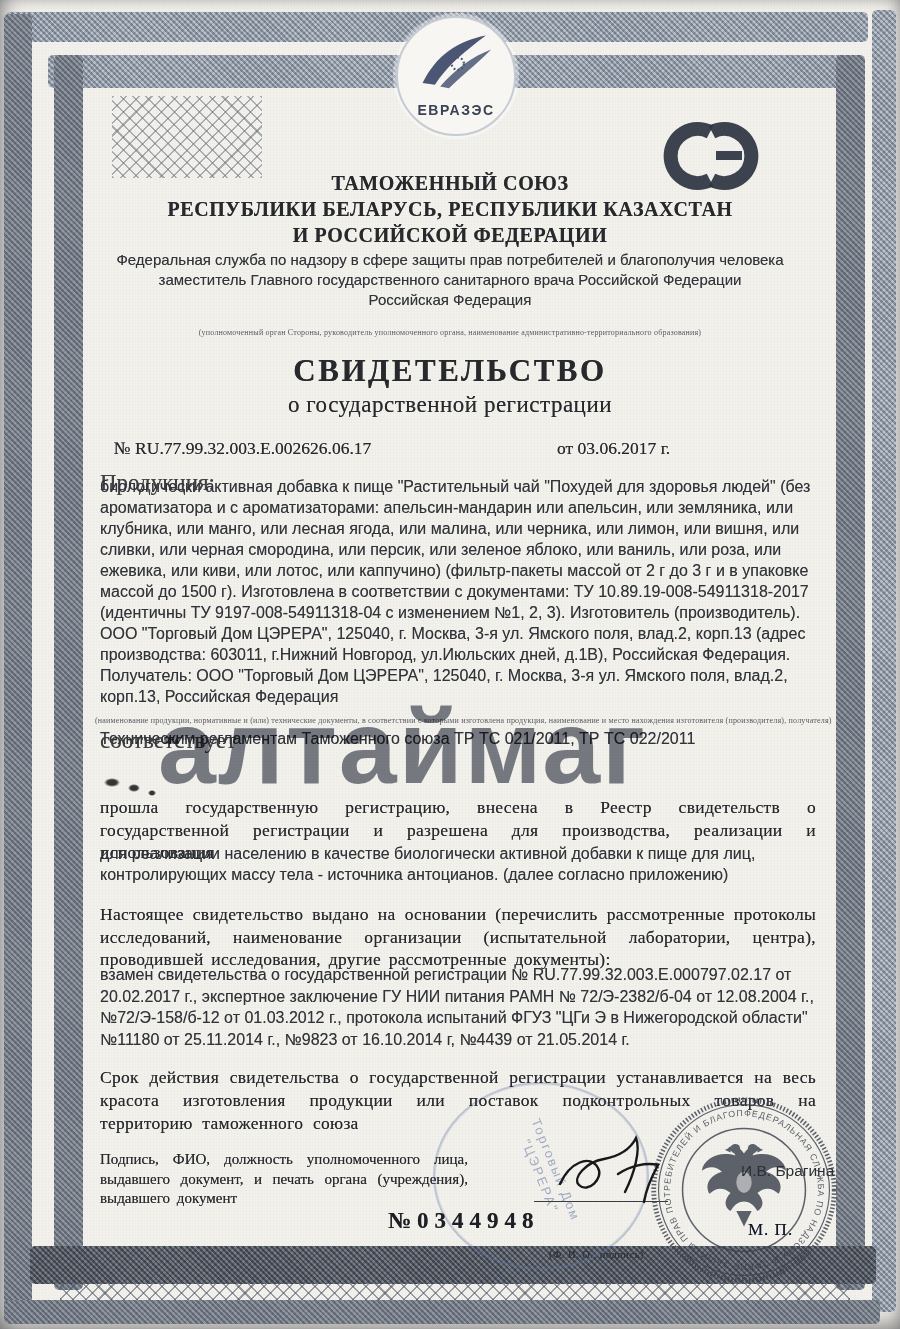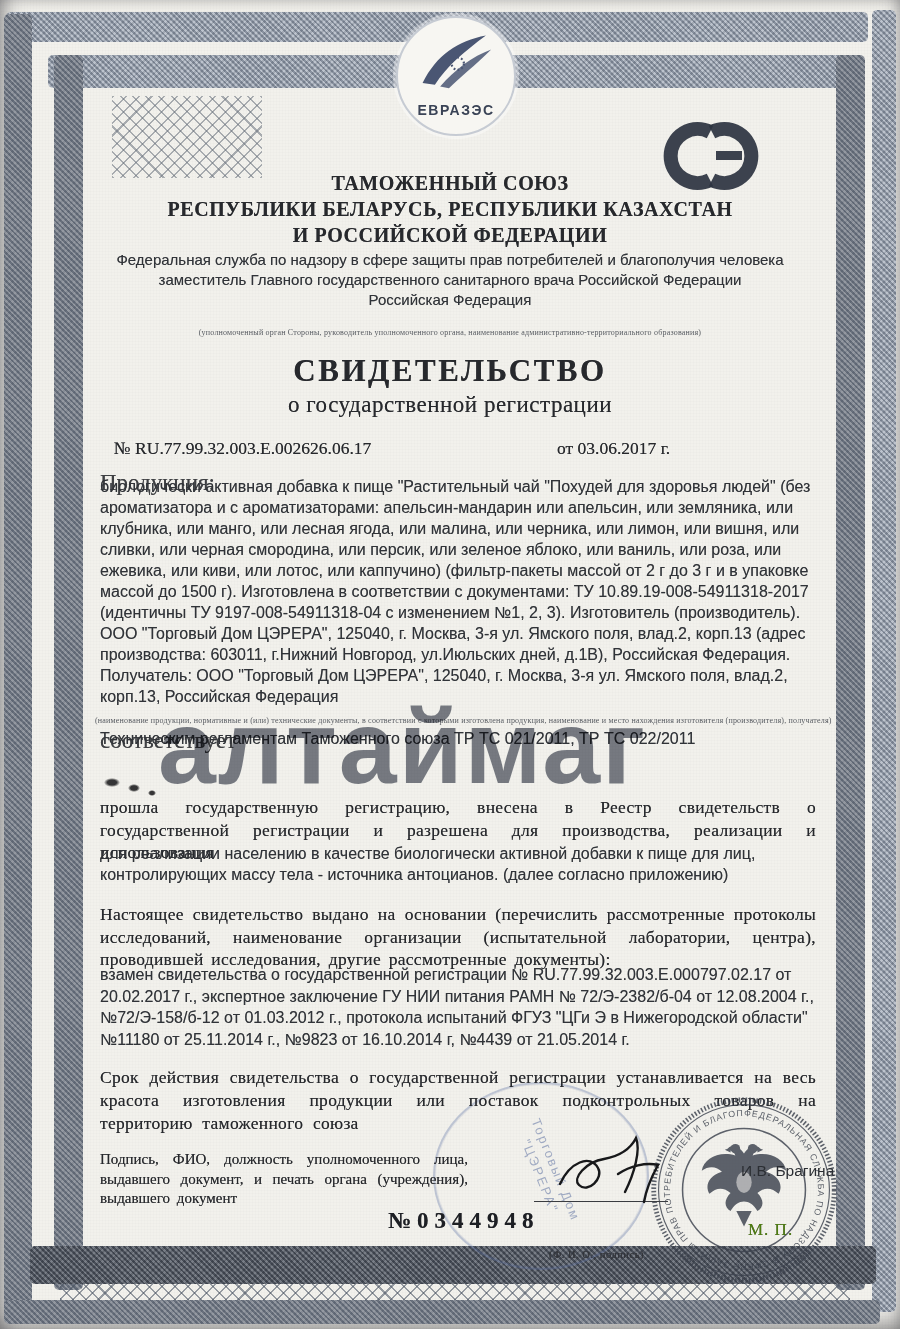--- a/index.html
+++ b/index.html
@@ -72,21 +72,21 @@
     font-family:"Liberation Sans",sans-serif;font-size:13px;letter-spacing:2px;
     color:rgba(72,94,150,.48);transform:rotate(68deg);transform-origin:50% 50%;
     line-height:17px;
   }
   .smudge{background:radial-gradient(ellipse at center,rgba(20,20,22,.85) 0 40%,rgba(20,20,22,0) 72%);
     border-radius:50%;z-index:4;}
   .zz{z-index:4;}
   .sig-line{border-top:1.5px solid #3a3c40;z-index:6;}
   .fio{font-size:10.5px;letter-spacing:.5px;color:#33353a;z-index:6;}
   .signer{font-family:"Liberation Sans",sans-serif;font-size:15.5px;color:#2b2e33;z-index:7;}
-  .mp{font-size:17px;letter-spacing:1px;color:#4d7c0f;z-index:7;text-align:center;}
+  .mp{font-size:17px;letter-spacing:1px;color:#0f172a;z-index:7;text-align:center;}
   .blank-no{font-size:23px;letter-spacing:6px;color:#1d1f24;z-index:6;font-weight:bold;}
 </style>
 </head>
 <body>
 
 <div class="doc">
 
   <div class="abs band" style="left:6px;top:12px;width:862px;height:30px;"></div>
   <div class="abs band" style="left:48px;top:55px;width:800px;height:33px;"></div>
   <div class="abs band dark" style="left:4px;top:14px;width:28px;height:1296px;"></div>

